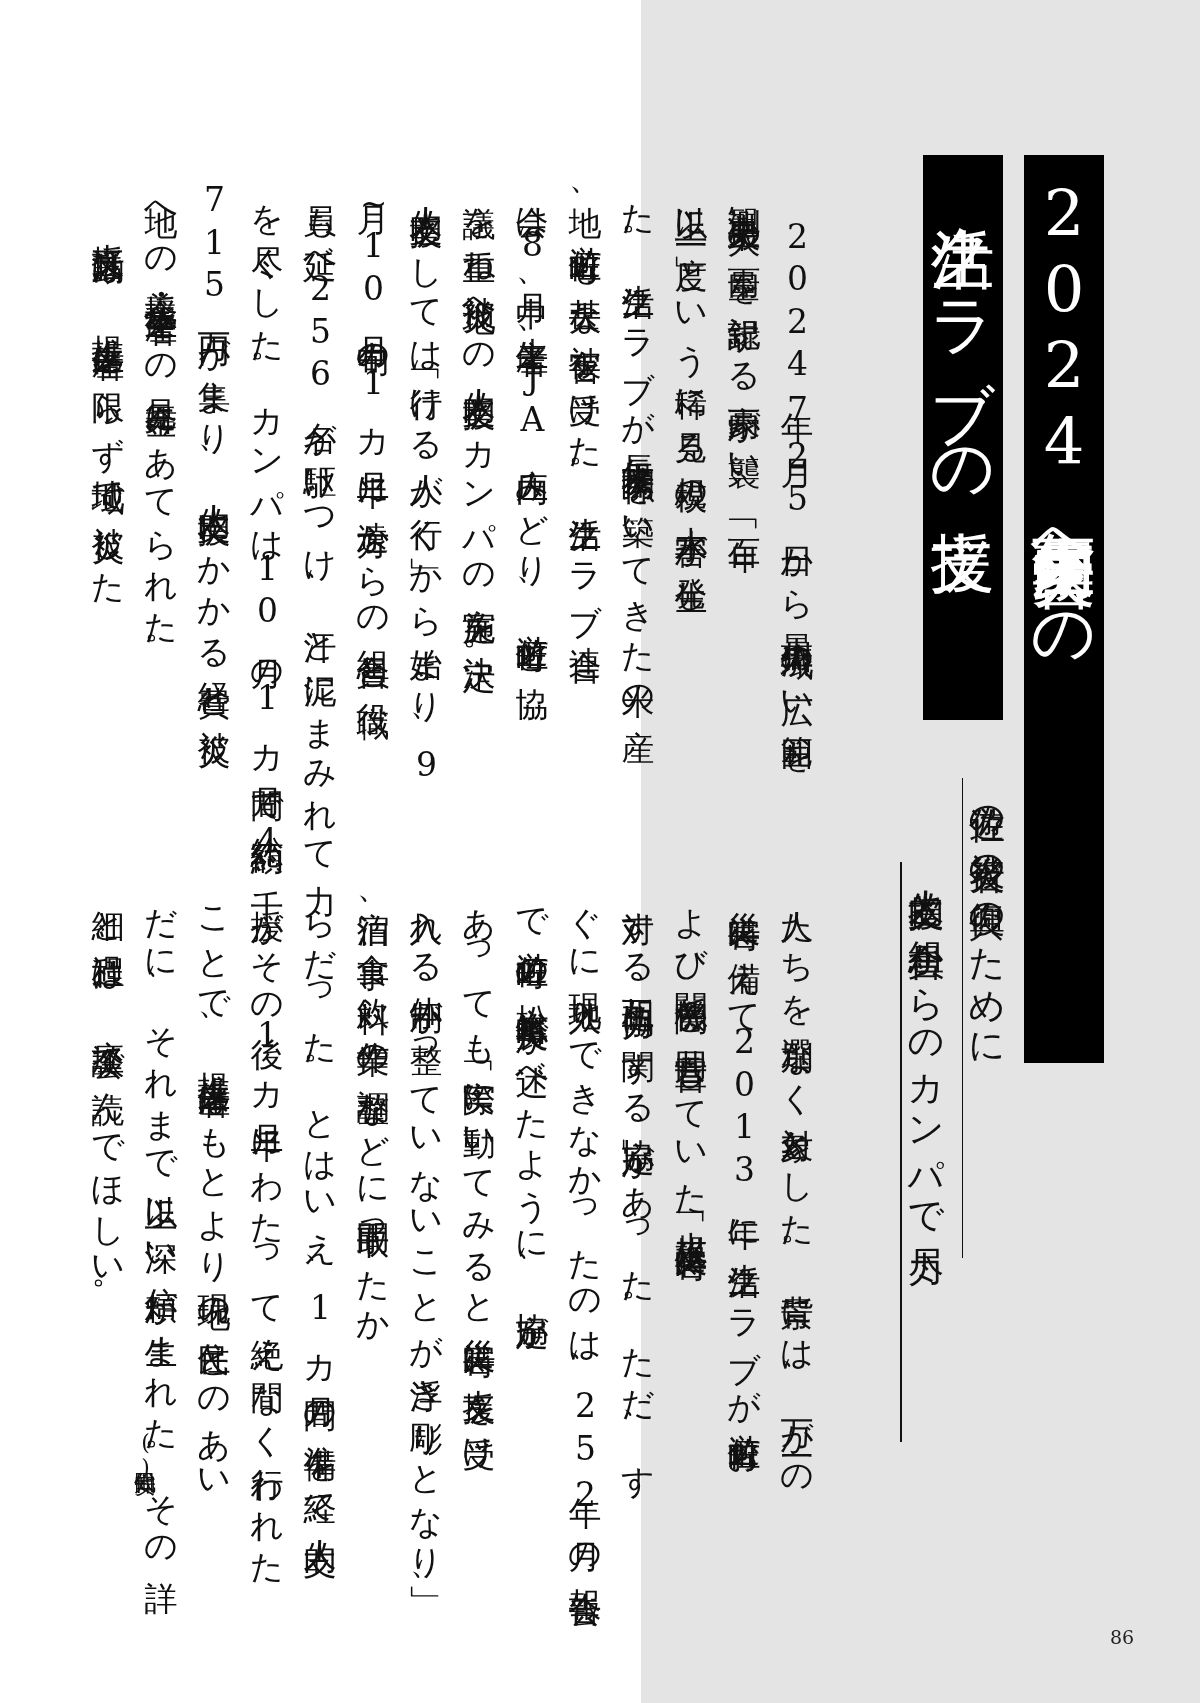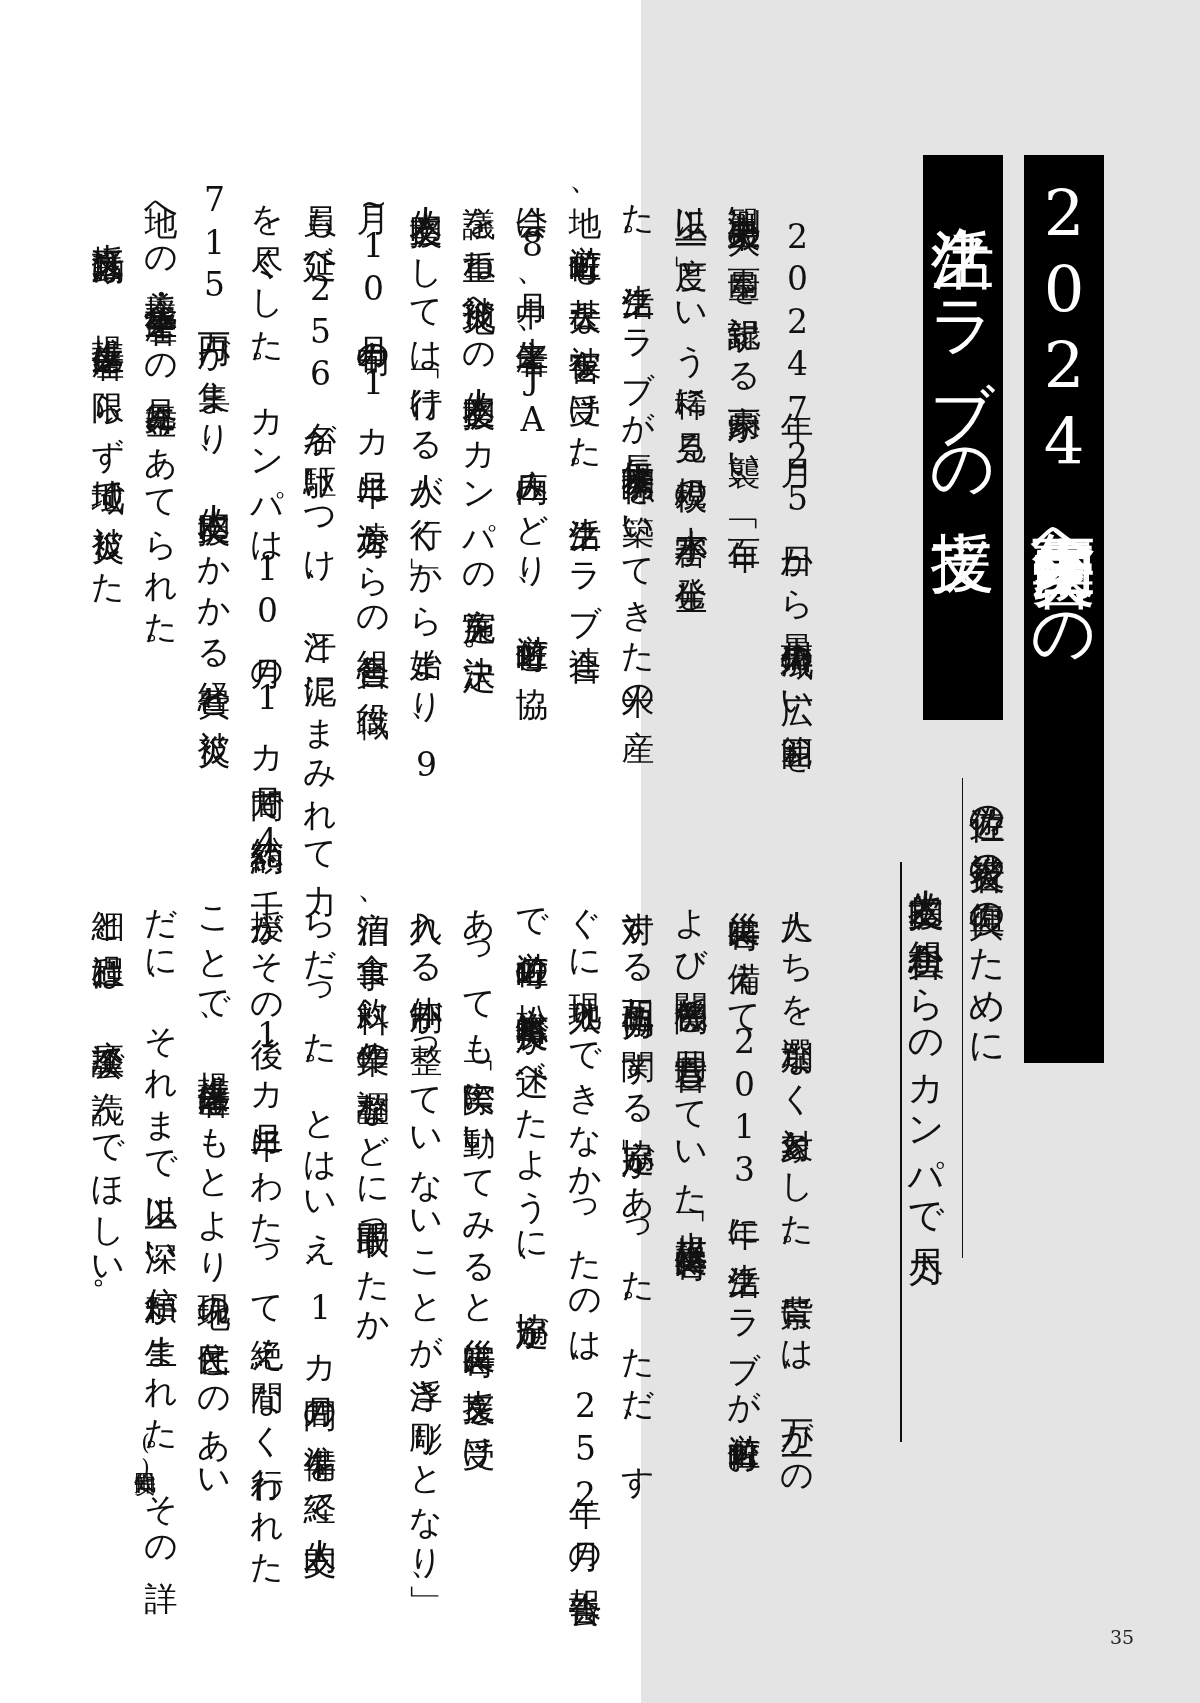--- a/index.html
+++ b/index.html
@@ -88,13 +88,13 @@
   <span class="col">宿泊、食事、飲料、作業の調整などに手間取ったか</span>
   <span class="col">らだった。とはいえ、1カ月間の準備を経て人的支</span>
   <span class="col">援がその後1カ月半にわたって絶え間なく行われた</span>
   <span class="col">ことで、提携生産者はもとより現地の住民とのあい</span>
   <span class="col">だに、それまで以上に深い信頼が生まれた。その詳</span>
   <span class="col">細と過程は、座談会で読んでほしい。</span>
 </div>
 
 <div class="byline-wrap">(安田知代)</div>
 
-<div class="page-number">35</div>
+<div class="page-number">86</div>
 
 </body></html>

